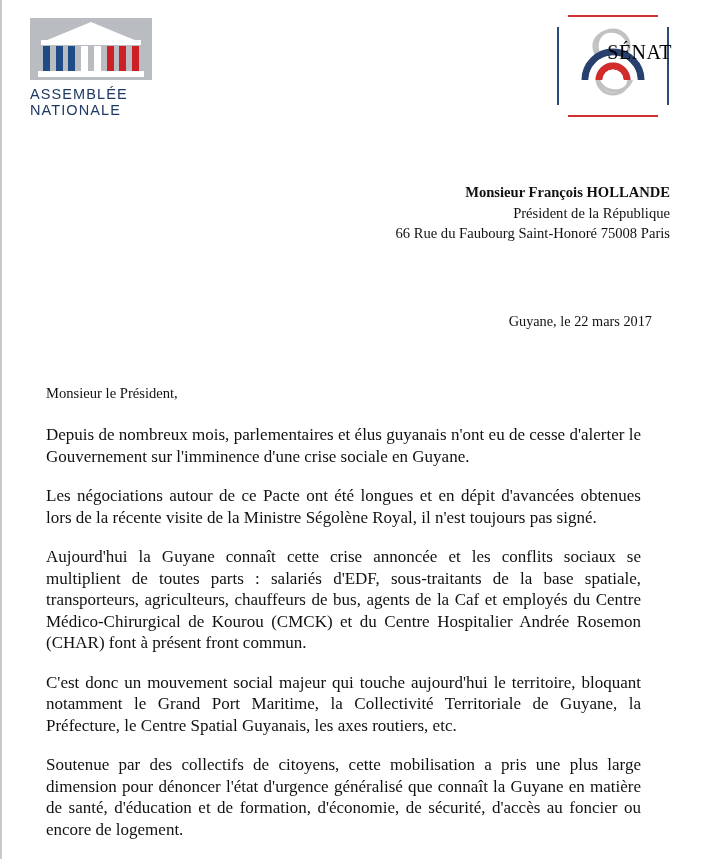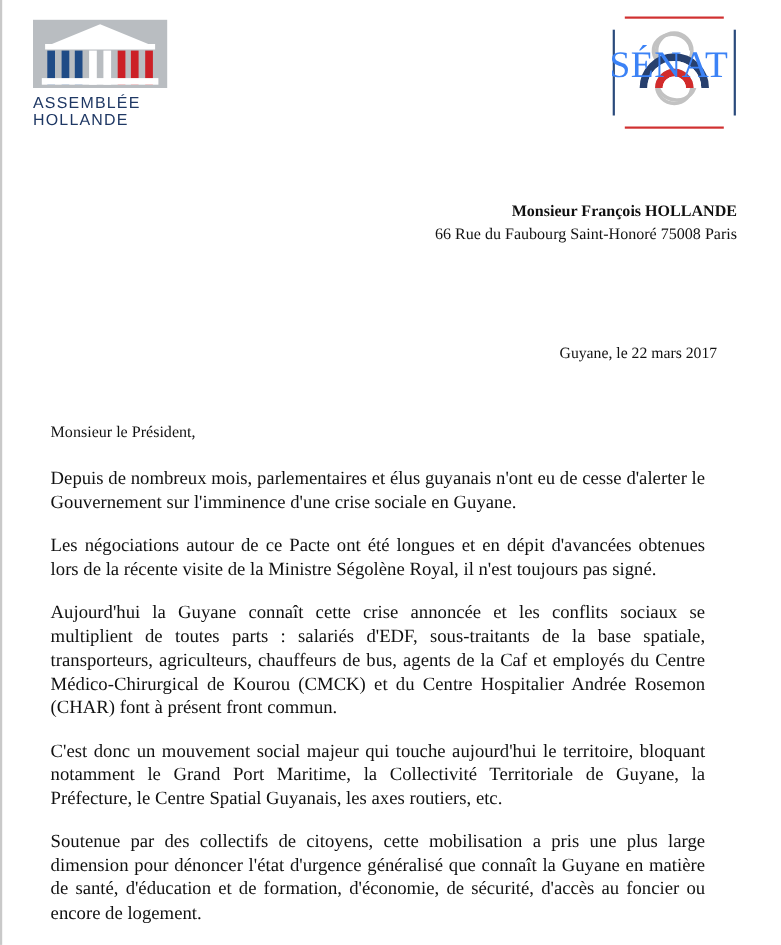--- a/index.html
+++ b/index.html
@@ -138,25 +138,25 @@
     top: 10px;
     width: 94px;
     height: 84px;
   }
 
   .senat-text {
     position: absolute;
     left: 0;
     right: 0;
     top: 27px;
-    text-align: left;
+    text-align: right;
     font-family: "Liberation Serif", serif;
-    font-size: 34px;
+    font-size: 20px;
     letter-spacing: 0.5px;
-    color: #3b82f6;
+    color: #000000;
     z-index: 3;
   }
 
   
   .address-block {
     position: absolute;
     right: 40px;
     top: 182px;
     text-align: right;
     font-size: 14.6px;
@@ -212,21 +212,21 @@
           <div class="an-col blue"></div>
           <div class="an-col"></div>
           <div class="an-col"></div>
           <div class="an-col red"></div>
           <div class="an-col red"></div>
           <div class="an-col red"></div>
         </div>
         <div class="an-base"></div>
       </div>
       <div class="an-wordmark">ASSEMBLÉE
-HOLLANDE</div>
+NATIONALE</div>
     </div>
 
     <div class="senat-logo">
       <div class="senat-rule top"></div>
       <div class="senat-rule bottom"></div>
       <div class="senat-side left"></div>
       <div class="senat-side right"></div>
 
       <svg class="senat-art" viewBox="0 0 94 84">
 
@@ -243,20 +243,21 @@
           <path d="M40 56 A7 7 0 0 1 54 56" stroke="#ffffff" stroke-width="7"></path>
         </g>
       </svg>
 
       <div class="senat-text">SÉNAT</div>
     </div>
   </div>
 
   <div class="address-block">
     <div class="address-name">Monsieur François HOLLANDE</div>
+    <div>Président de la République</div>
     <div>66 Rue du Faubourg Saint-Honoré 75008 Paris</div>
   </div>
 
   <div class="date-line">Guyane, le 22 mars 2017</div>
 
   <div class="body-text">
     <div class="salutation">Monsieur le Président,</div>
     <div class="para">Depuis de nombreux mois, parlementaires et élus guyanais n'ont eu de cesse d'alerter le Gouvernement sur l'imminence d'une crise sociale en Guyane.</div>
     <div class="para">Les négociations autour de ce Pacte ont été longues et en dépit d'avancées obtenues lors de la récente visite de la Ministre Ségolène Royal, il n'est toujours pas signé.</div>
     <div class="para">Aujourd'hui la Guyane connaît cette crise annoncée et les conflits sociaux se multiplient de toutes parts : salariés d'EDF, sous-traitants de la base spatiale, transporteurs, agriculteurs, chauffeurs de bus, agents de la Caf et employés du Centre Médico-Chirurgical de Kourou (CMCK) et du Centre Hospitalier Andrée Rosemon (CHAR) font à présent front commun.</div>

